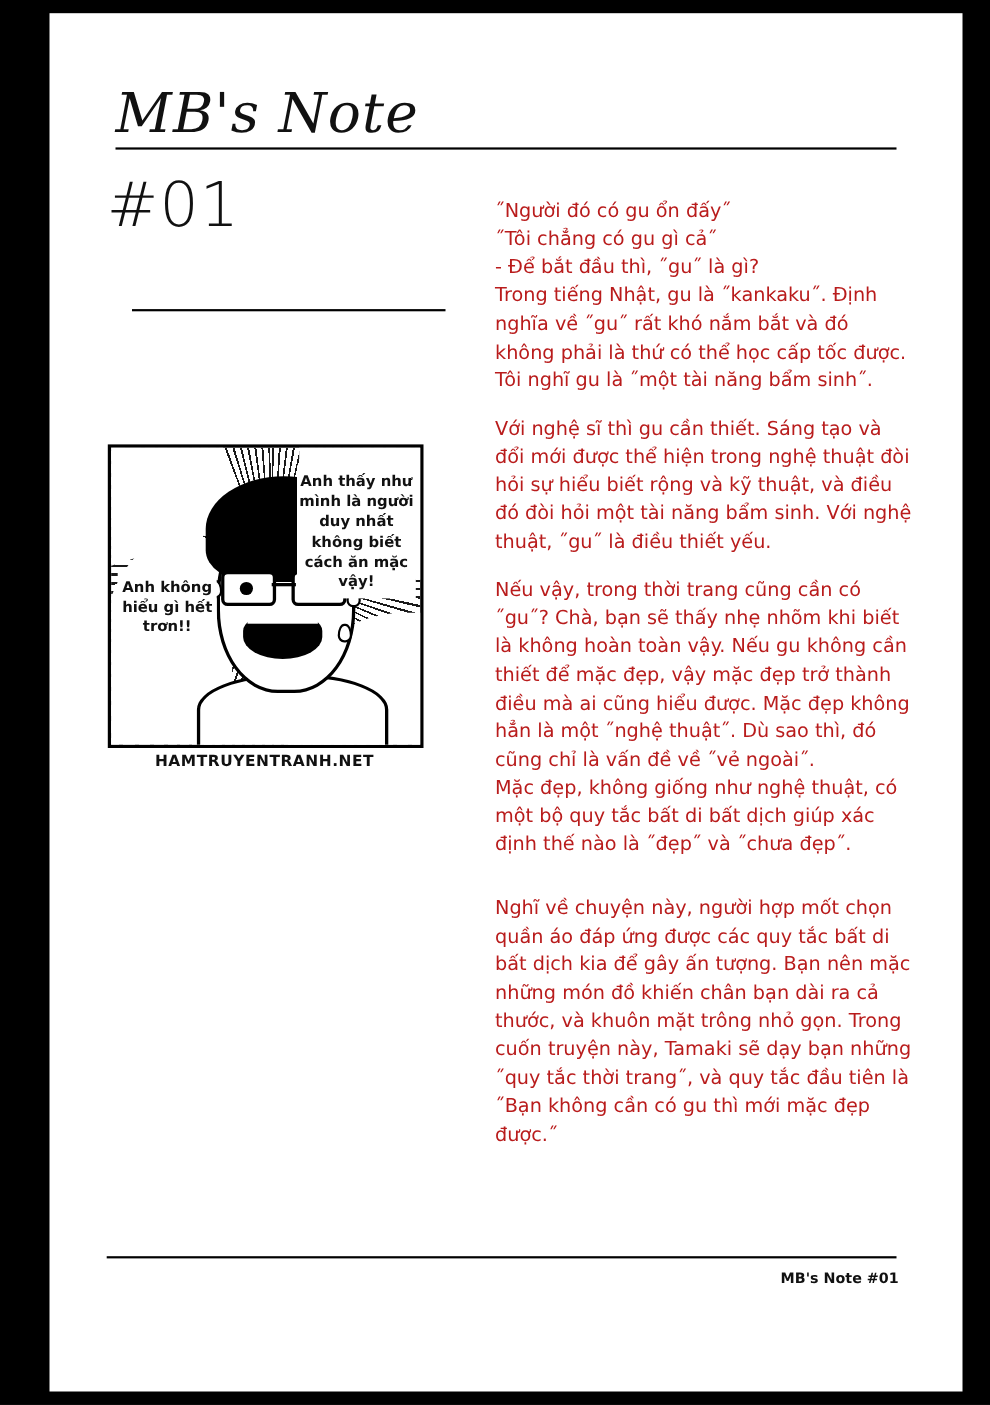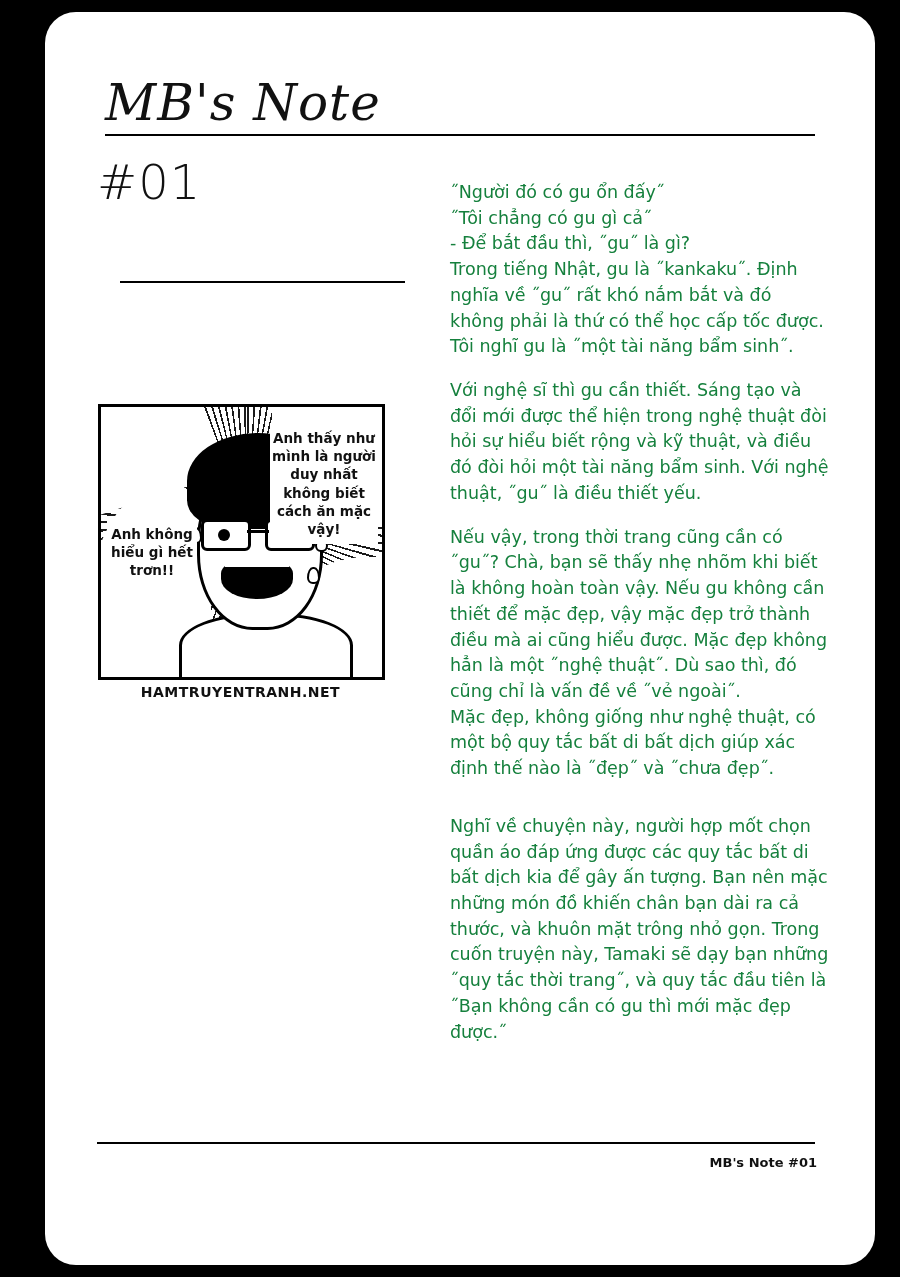--- a/index.html
+++ b/index.html
@@ -22,21 +22,20 @@
   }
 
   
   .paper {
     position: absolute;
     left: 45px;
     top: 12px;
     width: 830px;
     height: 1253px;
     background: #ffffff;
-    border-radius: 31px;
   }
 
   
   .header {
     position: absolute;
     left: 60px;
     top: 65px;
     width: 710px;
   }
   .mb-title {
@@ -52,21 +51,21 @@
     border-top: 2px solid #000;
     margin-top: 4px;
     width: 710px;
   }
 
   .issue-no {
     position: absolute;
     left: 52px;
     top: 142px;
     font-family: "DejaVu Sans", sans-serif;
-    font-size: 48px;
+    font-size: 56px;
     font-weight: 300;
     letter-spacing: 1px;
     color: #111;
   }
 
   
   .left-col {
     position: absolute;
     left: 52px;
     top: 255px;
@@ -275,21 +274,21 @@
 
   
   .body-col {
     position: absolute;
     left: 405px;
     top: 168px;
     width: 380px;
     font-family: "DejaVu Sans", sans-serif;
     font-size: 17.5px;
     line-height: 1.47;
-    color: #15803d;
+    color: #b91c1c;
   }
   .body-col p {
     margin: 0 0 18px 0;
   }
   .body-col p:last-child { margin-bottom: 0; margin-top: 32px; }
 
   
   .footer-rule {
     position: absolute;
     left: 52px;

